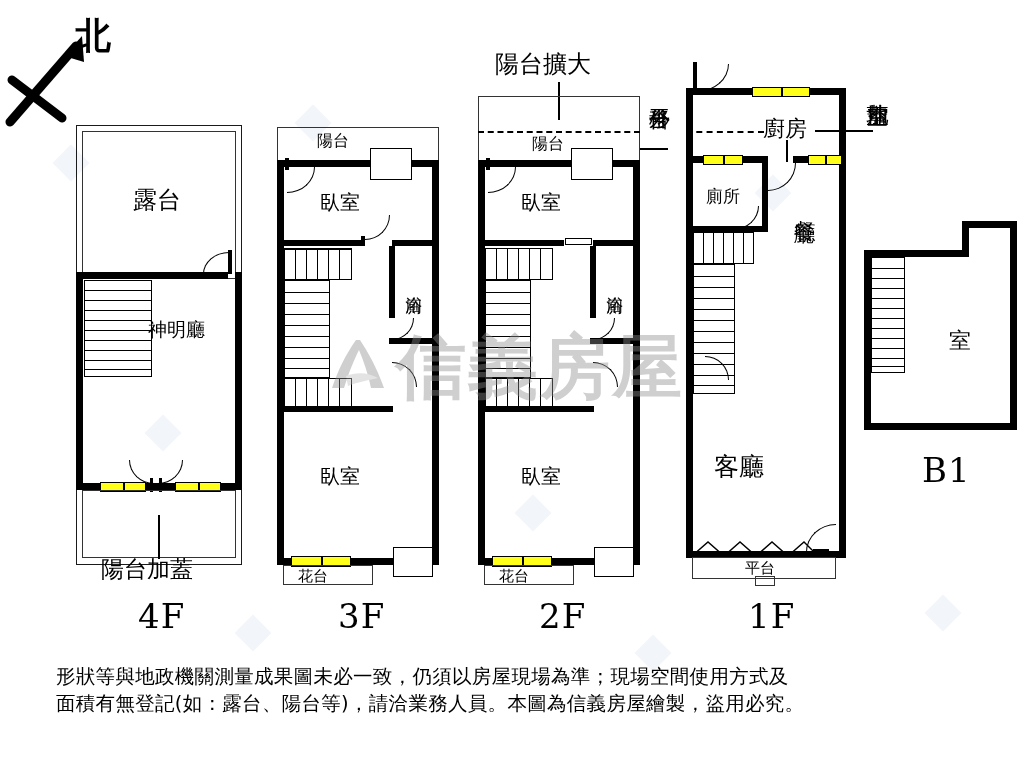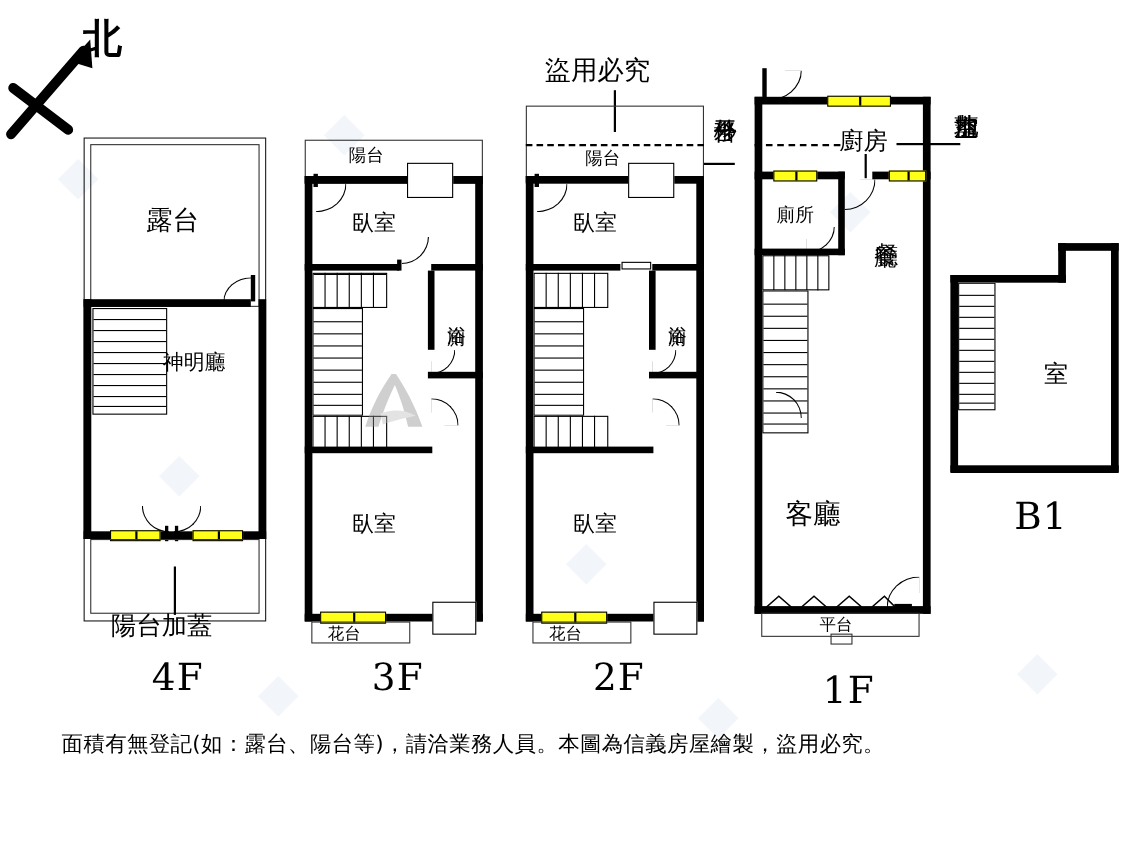--- a/index.html
+++ b/index.html
@@ -202,21 +202,21 @@
     <div class="win" style="left:291px;top:556px;width:60px;height:11px;"></div>
     <div class="bay" style="left:393px;top:547px;width:40px;height:30px;"></div>
     <div class="thin2" style="left:283px;top:565px;width:90px;height:20px;"></div>
     <div class="lbl" style="left:298px;top:569px;font-size:15px;">花台</div>
 
     <div class="flr" style="left:338px;top:596px;">3F</div>
   </div>
 
   <div class="plan">
 
-    <div class="lbl" style="left:495px;top:52px;font-size:24px;">盜用必究</div>
+    <div class="lbl" style="left:495px;top:52px;font-size:24px;">陽台擴大</div>
     <div class="lead" style="left:558px;top:82px;width:2px;height:38px;"></div>
 
     <div class="thin2" style="left:478px;top:96px;width:162px;height:70px;"></div>
 
     <div class="dash" style="left:478px;top:131px;width:162px;"></div>
     <div class="lbl" style="left:532px;top:136px;font-size:16px;">陽台</div>
 
     <div class="lbl vert" style="left:648px;top:92px;font-size:21px;">平台外移</div>
     <div class="lead" style="left:640px;top:148px;width:28px;height:2px;"></div>
 
@@ -344,21 +344,21 @@
       <line x1="0" y1="16" x2="126" y2="16" stroke="#000" stroke-width="1.2"></line>
     </svg>
 
     <div class="door d-tl" style="left:806px;top:524px;width:30px;height:28px;"></div>
     <div class="leaf" style="left:813px;top:549px;width:16px;height:4px;"></div>
 
     <div class="thin2" style="left:692px;top:557px;width:144px;height:22px;"></div>
     <div class="lbl" style="left:745px;top:561px;font-size:15px;">平台</div>
     <div class="thin2" style="left:755px;top:576px;width:20px;height:10px;"></div>
 
-    <div class="flr" style="left:748px;top:596px;margin-top:12px;">1F</div>
+    <div class="flr" style="left:748px;top:596px;">1F</div>
   </div>
 
   <div class="plan">
 
     <div class="wall" style="left:864px;top:250px;width:105px;height:7px;"></div>
     <div class="wall" style="left:962px;top:221px;width:7px;height:36px;"></div>
     <div class="wall" style="left:962px;top:221px;width:55px;height:7px;"></div>
     <div class="wall" style="left:1010px;top:221px;width:7px;height:208px;"></div>
     <div class="wall" style="left:864px;top:250px;width:7px;height:179px;"></div>
     <div class="wall" style="left:864px;top:423px;width:153px;height:7px;"></div>
@@ -379,19 +379,21 @@
 
     <div class="lbl" style="left:949px;top:330px;font-size:22px;">室</div>
     <div class="flr" style="left:922px;top:450px;">B1</div>
   </div>
 
   <div id="wm">
     <svg class="wlogo" viewBox="0 0 64 64">
       <path d="M30 4 C20 18 12 34 6 52 L18 52 C23 36 28 24 33 14 C38 26 42 38 45 52 L58 52 C51 32 42 16 34 4 Z" fill="#8e8e8e"></path>
       <path d="M20 40 C30 36 42 36 52 42 C44 44 32 46 22 50 Z" fill="#bdbdbd"></path>
     </svg>
+    <div class="wtxt">信義房屋</div>
   </div>
 
   <div id="disc">
+    <div>形狀等與地政機關測量成果圖未必一致，仍須以房屋現場為準；現場空間使用方式及</div>
     <div>面積有無登記(如：露台、陽台等)，請洽業務人員。本圖為信義房屋繪製，盜用必究。</div>
   </div>
 
 </div>
 
 </body></html>

